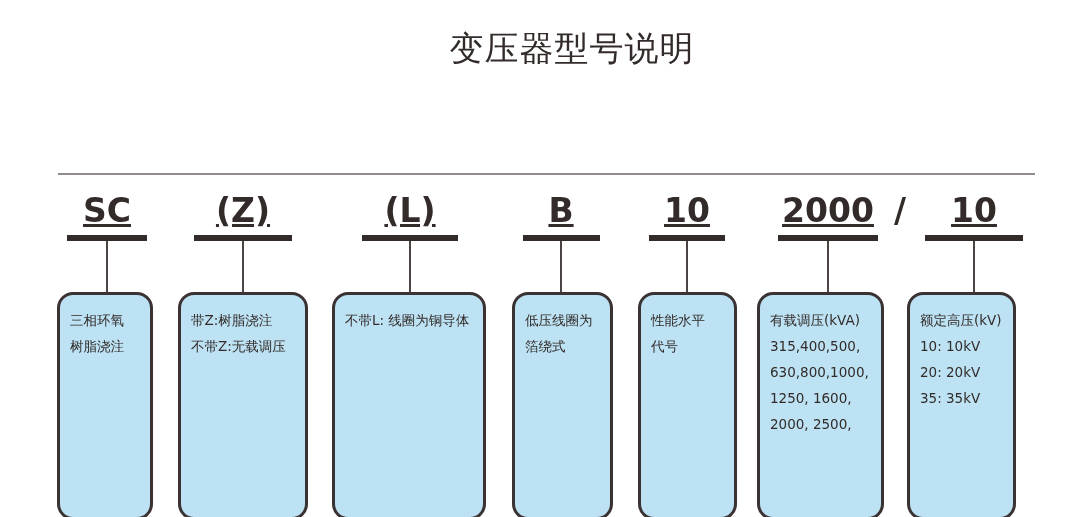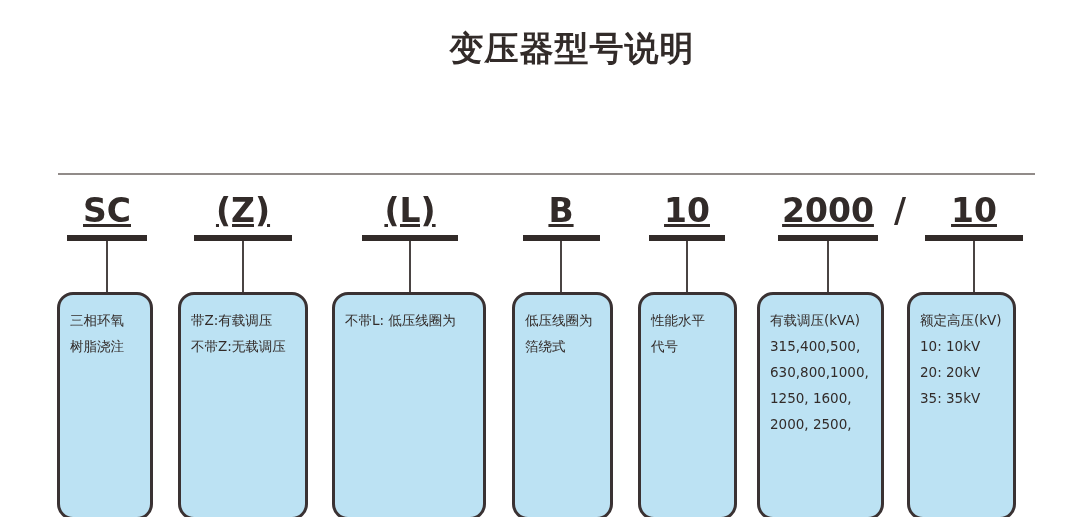--- a/index.html
+++ b/index.html
@@ -13,21 +13,21 @@
     color: var(--ink, #322b29);
   }
   .title {
     position: absolute;
     top: 26px;
     left: 0;
     right: 12px;
     padding-left: 76px;
     text-align: center;
     font-size: 34px;
-    font-weight: 700;
+    font-weight: 400;
     letter-spacing: 1px;
     color: var(--ink, #322b29);
   }
   .sep-line {
     position: absolute;
     top: 173px;
     left: 58px;
     width: 977px;
     height: 2px;
     background: var(--separator, #918b89);
@@ -119,32 +119,32 @@
       <div class="bl">树脂浇注</div>
     </div>
   </div>
 
   <div class="seg" style="--cx:243px; --bw:98px; --bx:178px; --bxw:130px;">
     <div class="code">(Z)</div>
     <div class="bar"></div>
     <div class="stem"></div>
     <div class="head"></div>
     <div class="box">
-      <div class="bl">带Z:有载调压</div>
+      <div class="bl">带Z:树脂浇注</div>
       <div class="bl">不带Z:无载调压</div>
     </div>
   </div>
 
   <div class="seg" style="--cx:410px; --bw:96px; --bx:332px; --bxw:154px;">
     <div class="code">(L)</div>
     <div class="bar"></div>
     <div class="stem"></div>
     <div class="head"></div>
     <div class="box">
-      <div class="bl">不带L: 低压线圈为</div>
+      <div class="bl">不带L: 线圈为铜导体</div>
     </div>
   </div>
 
   <div class="seg" style="--cx:561px; --bw:77px; --bx:512px; --bxw:101px;">
     <div class="code">B</div>
     <div class="bar"></div>
     <div class="stem"></div>
     <div class="head"></div>
     <div class="box">
       <div class="bl">低压线圈为</div>

